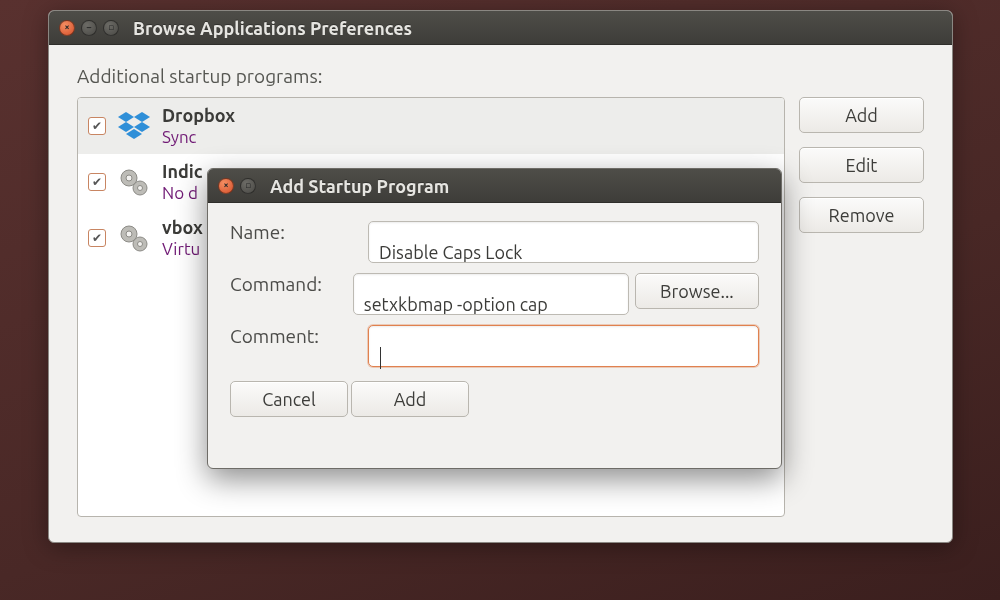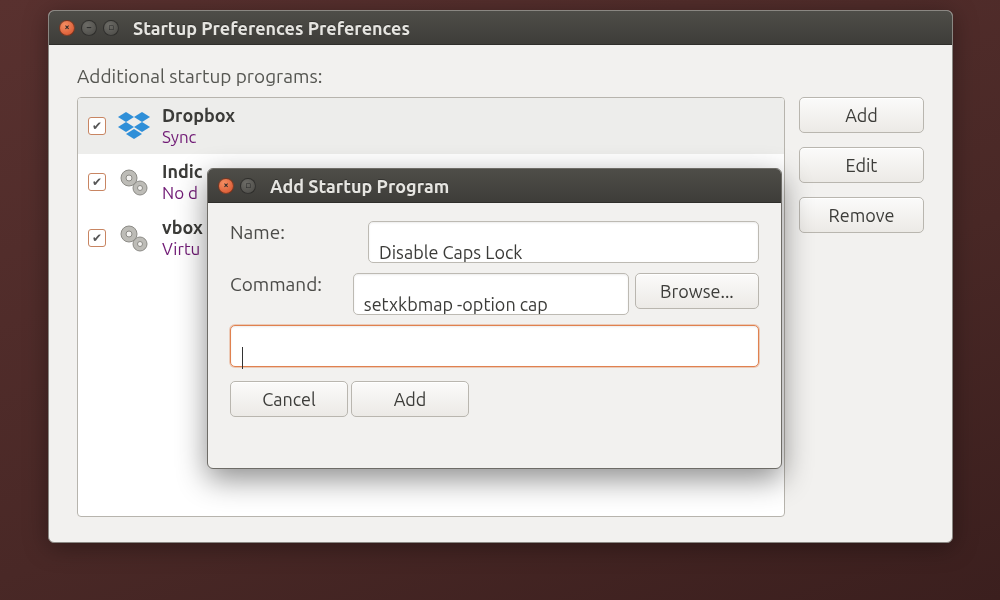--- a/index.html
+++ b/index.html
@@ -100,21 +100,21 @@
       <div class="win-btn close">
           <span>×</span>
         </div>
       <div class="win-btn plain">
           <span>–</span>
         </div>
       <div class="win-btn plain">
           <span>▫</span>
         </div>
     </div>
-    <div class="win-title">Startup Preferences Preferences</div>
+    <div class="win-title">Browse Applications Preferences</div>
   </div>
   <div class="content">
     <div class="section-label">Additional startup programs:</div>
     <div class="main-row">
       <div class="list">
         <div class="list-item sel">
           <div class="chk">✔</div>
           <div class="app-icon">
             <svg class="dropbox-svg" viewBox="0 0 36 36">
                 <g fill="#2f8fd8">
@@ -191,20 +191,21 @@
     <div class="form-row">
       <div class="form-label">Name:</div>
       <div class="text-input"><span>Disable Caps Lock</span></div>
     </div>
     <div class="form-row">
       <div class="form-label">Command:</div>
       <div class="text-input cmd-input"><span>setxkbmap -option cap</span></div>
       <div class="btn dlg-btn" style="width:140px">Browse...</div>
     </div>
     <div class="form-row">
+      <div class="form-label">Comment:</div>
       <div class="text-input focused"><span></span><span class="caret"></span></div>
     </div>
     <div class="dlg-footer">
       <div class="btn dlg-btn">Cancel</div>
       <div class="btn dlg-btn">Add</div>
     </div>
   </div>
 </div>
 
 </body></html>

